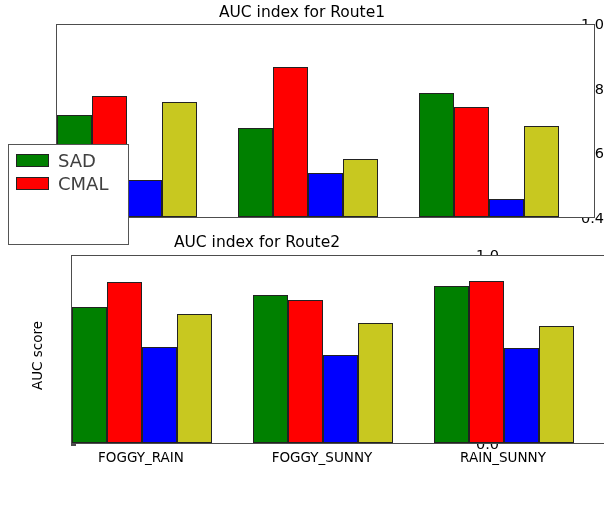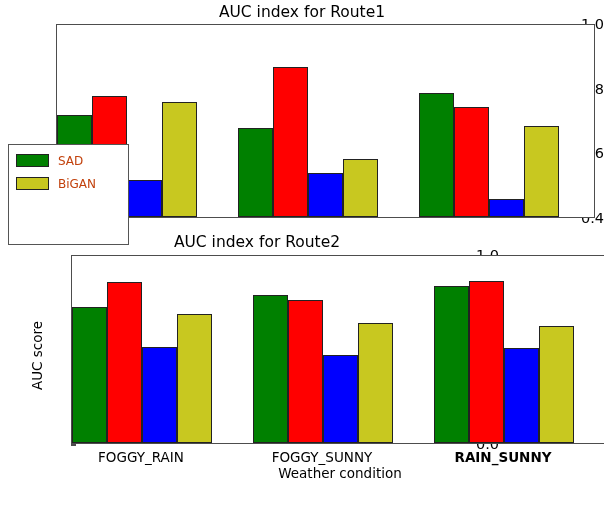--- a/index.html
+++ b/index.html
@@ -114,23 +114,23 @@
   }
   .legend-swatch {
     width: 33px;
     height: 13px;
     border: 1px solid #222;
     box-sizing: border-box;
     margin-right: 9px;
     flex: 0 0 auto;
   }
   .legend-label {
-    font-size: 12px;
+    font-size: 18px;
     line-height: 1;
-    color: #c2410c;
+    color: #404040;
     white-space: nowrap;
   }
 
   
   #caption {
     position: absolute;
     left: 0;
     top: 486px;
     width: 604px;
     text-align: center;
@@ -211,33 +211,32 @@
           <div class="bar" style="left: 362px; width: 35px; height: 156.87px; background: rgb(0, 128, 0);"></div>
           <div class="bar" style="left: 397px; width: 35px; height: 161.595px; background: rgb(255, 0, 0);"></div>
           <div class="bar" style="left: 432px; width: 35px; height: 95.445px; background: rgb(0, 0, 255);"></div>
           <div class="bar" style="left: 467px; width: 35px; height: 117.18px; background: rgb(200, 200, 32);"></div>
         </div>
     </div>
 
     <div id="r2-xticks">
         <div class="xtick" style="left: 126px; top: 219px; text-align: right;">FOGGY_RAIN</div>
         <div class="xtick" style="left: 307px; top: 219px;">FOGGY_SUNNY</div>
-        <div class="xtick" style="left: 488px; top: 219px; font-weight: bold;">RAIN_SUNNY</div>
-      </div>
-
-    <div class="axis-label-x" style="left:325px; top:235px;">Weather condition</div>
+        <div class="xtick" style="left: 488px; top: 219px;">RAIN_SUNNY</div>
+      </div>
+
 
     <div class="axis-label-y" style="left:14px; top:160px;">AUC score</div>
   </div>
 
   <div id="legend">
       <div class="legend-row">
         <span class="legend-swatch" style="background: rgb(0, 128, 0);"></span>
         <span class="legend-label">SAD</span>
       </div>
       <div class="legend-row">
-        <span class="legend-swatch" style="background: rgb(200, 200, 32);"></span>
-        <span class="legend-label">BiGAN</span>
+        <span class="legend-swatch" style="background: rgb(255, 0, 0);"></span>
+        <span class="legend-label">CMAL</span>
       </div>
     </div>
 
 
 </div>
 
 </body></html>

